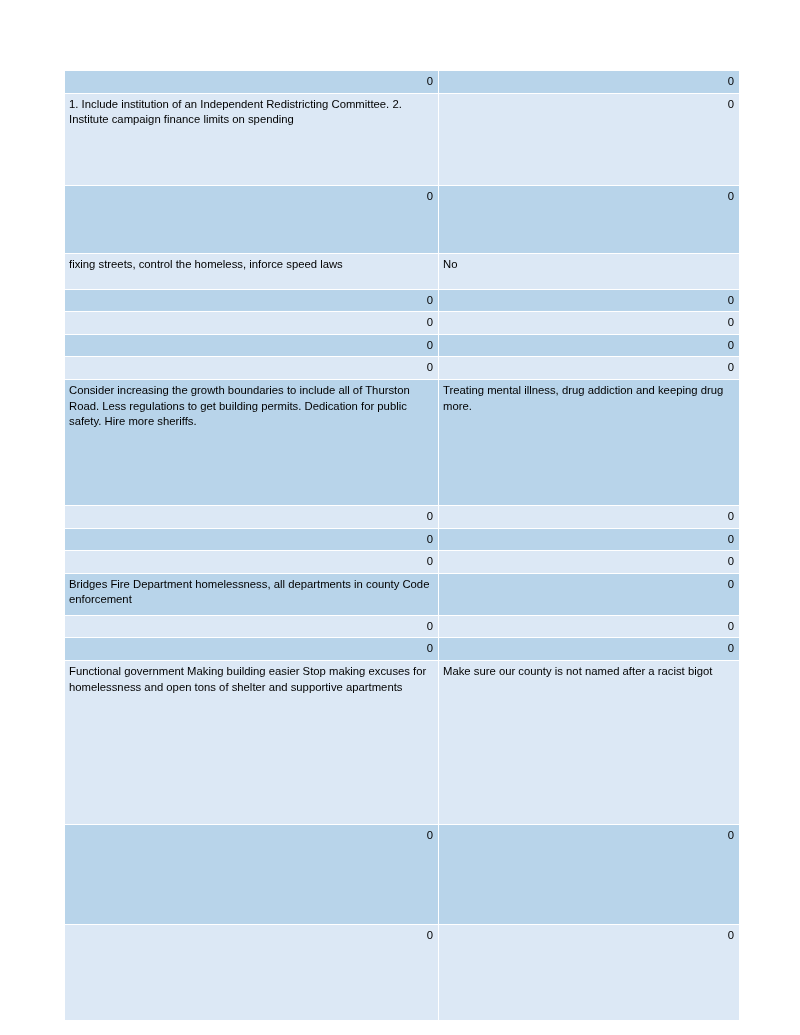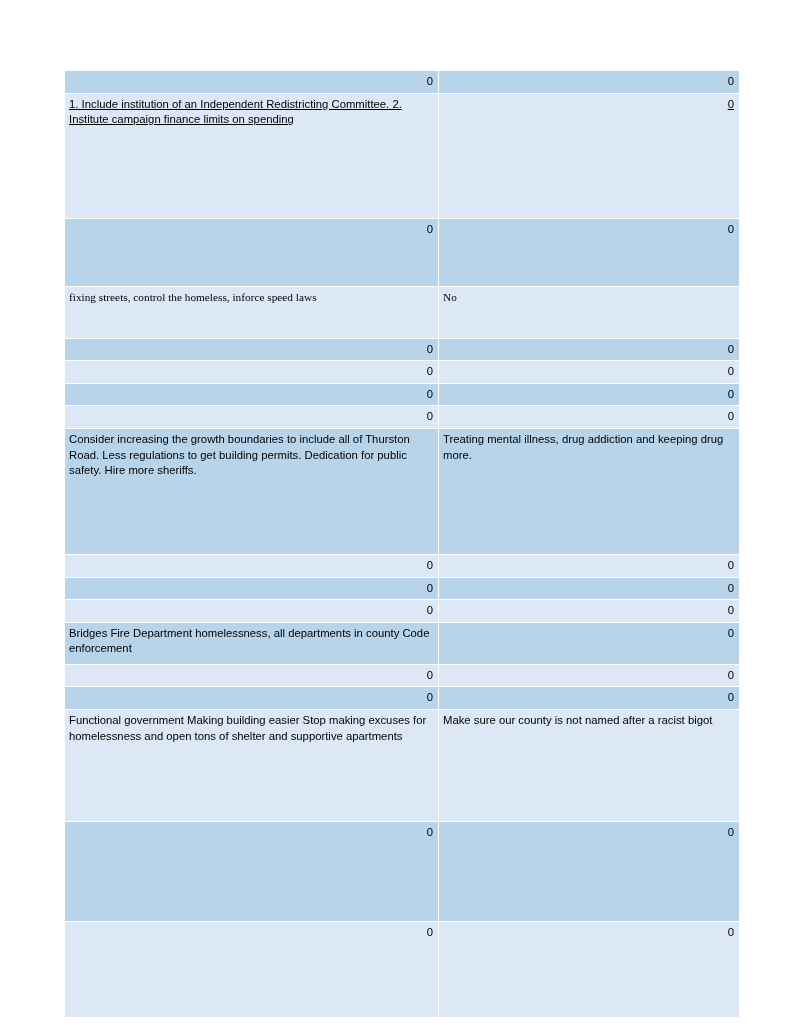--- a/index.html
+++ b/index.html
@@ -51,29 +51,29 @@
 <body>
 
 <div class="page">
   <div class="sheet">
     <table class="grid">
       <tbody id="grid-body">
           <tr style="height: 20px;">
             <td class="col-a shade-dark num">0</td>
             <td class="col-b shade-dark num">0</td>
           </tr>
-          <tr style="height: 125px; text-decoration: underline;">
+          <tr style="height: 92px;">
             <td class="col-a shade-light txt">1. Include institution of an Independent Redistricting Committee.  2. Institute campaign finance limits on spending</td>
             <td class="col-b shade-light num">0</td>
           </tr>
           <tr style="height: 68px;">
             <td class="col-a shade-dark num">0</td>
             <td class="col-b shade-dark num">0</td>
           </tr>
-          <tr style="height: 52px; font-family: Liberation Serif, serif;">
+          <tr style="height: 36px;">
             <td class="col-a shade-light txt">fixing streets, control the homeless, inforce speed laws</td>
             <td class="col-b shade-light txt">No</td>
           </tr>
           <tr style="height: 16px;">
             <td class="col-a shade-dark num">0</td>
             <td class="col-b shade-dark num">0</td>
           </tr>
           <tr style="height: 16px;">
             <td class="col-a shade-light num">0</td>
             <td class="col-b shade-light num">0</td>
@@ -107,21 +107,21 @@
             <td class="col-b shade-dark num">0</td>
           </tr>
           <tr style="height: 16px;">
             <td class="col-a shade-light num">0</td>
             <td class="col-b shade-light num">0</td>
           </tr>
           <tr style="height: 16px;">
             <td class="col-a shade-dark num">0</td>
             <td class="col-b shade-dark num">0</td>
           </tr>
-          <tr style="height: 112px;">
+          <tr style="height: 164px;">
             <td class="col-a shade-light txt">Functional government  Making building easier  Stop making excuses for homelessness and open tons of shelter and supportive apartments</td>
             <td class="col-b shade-light txt">Make sure our county is not named after a racist bigot</td>
           </tr>
           <tr style="height: 100px;">
             <td class="col-a shade-dark num">0</td>
             <td class="col-b shade-dark num">0</td>
           </tr>
           <tr style="height: 96px;">
             <td class="col-a shade-light num">0</td>
             <td class="col-b shade-light num">0</td>

